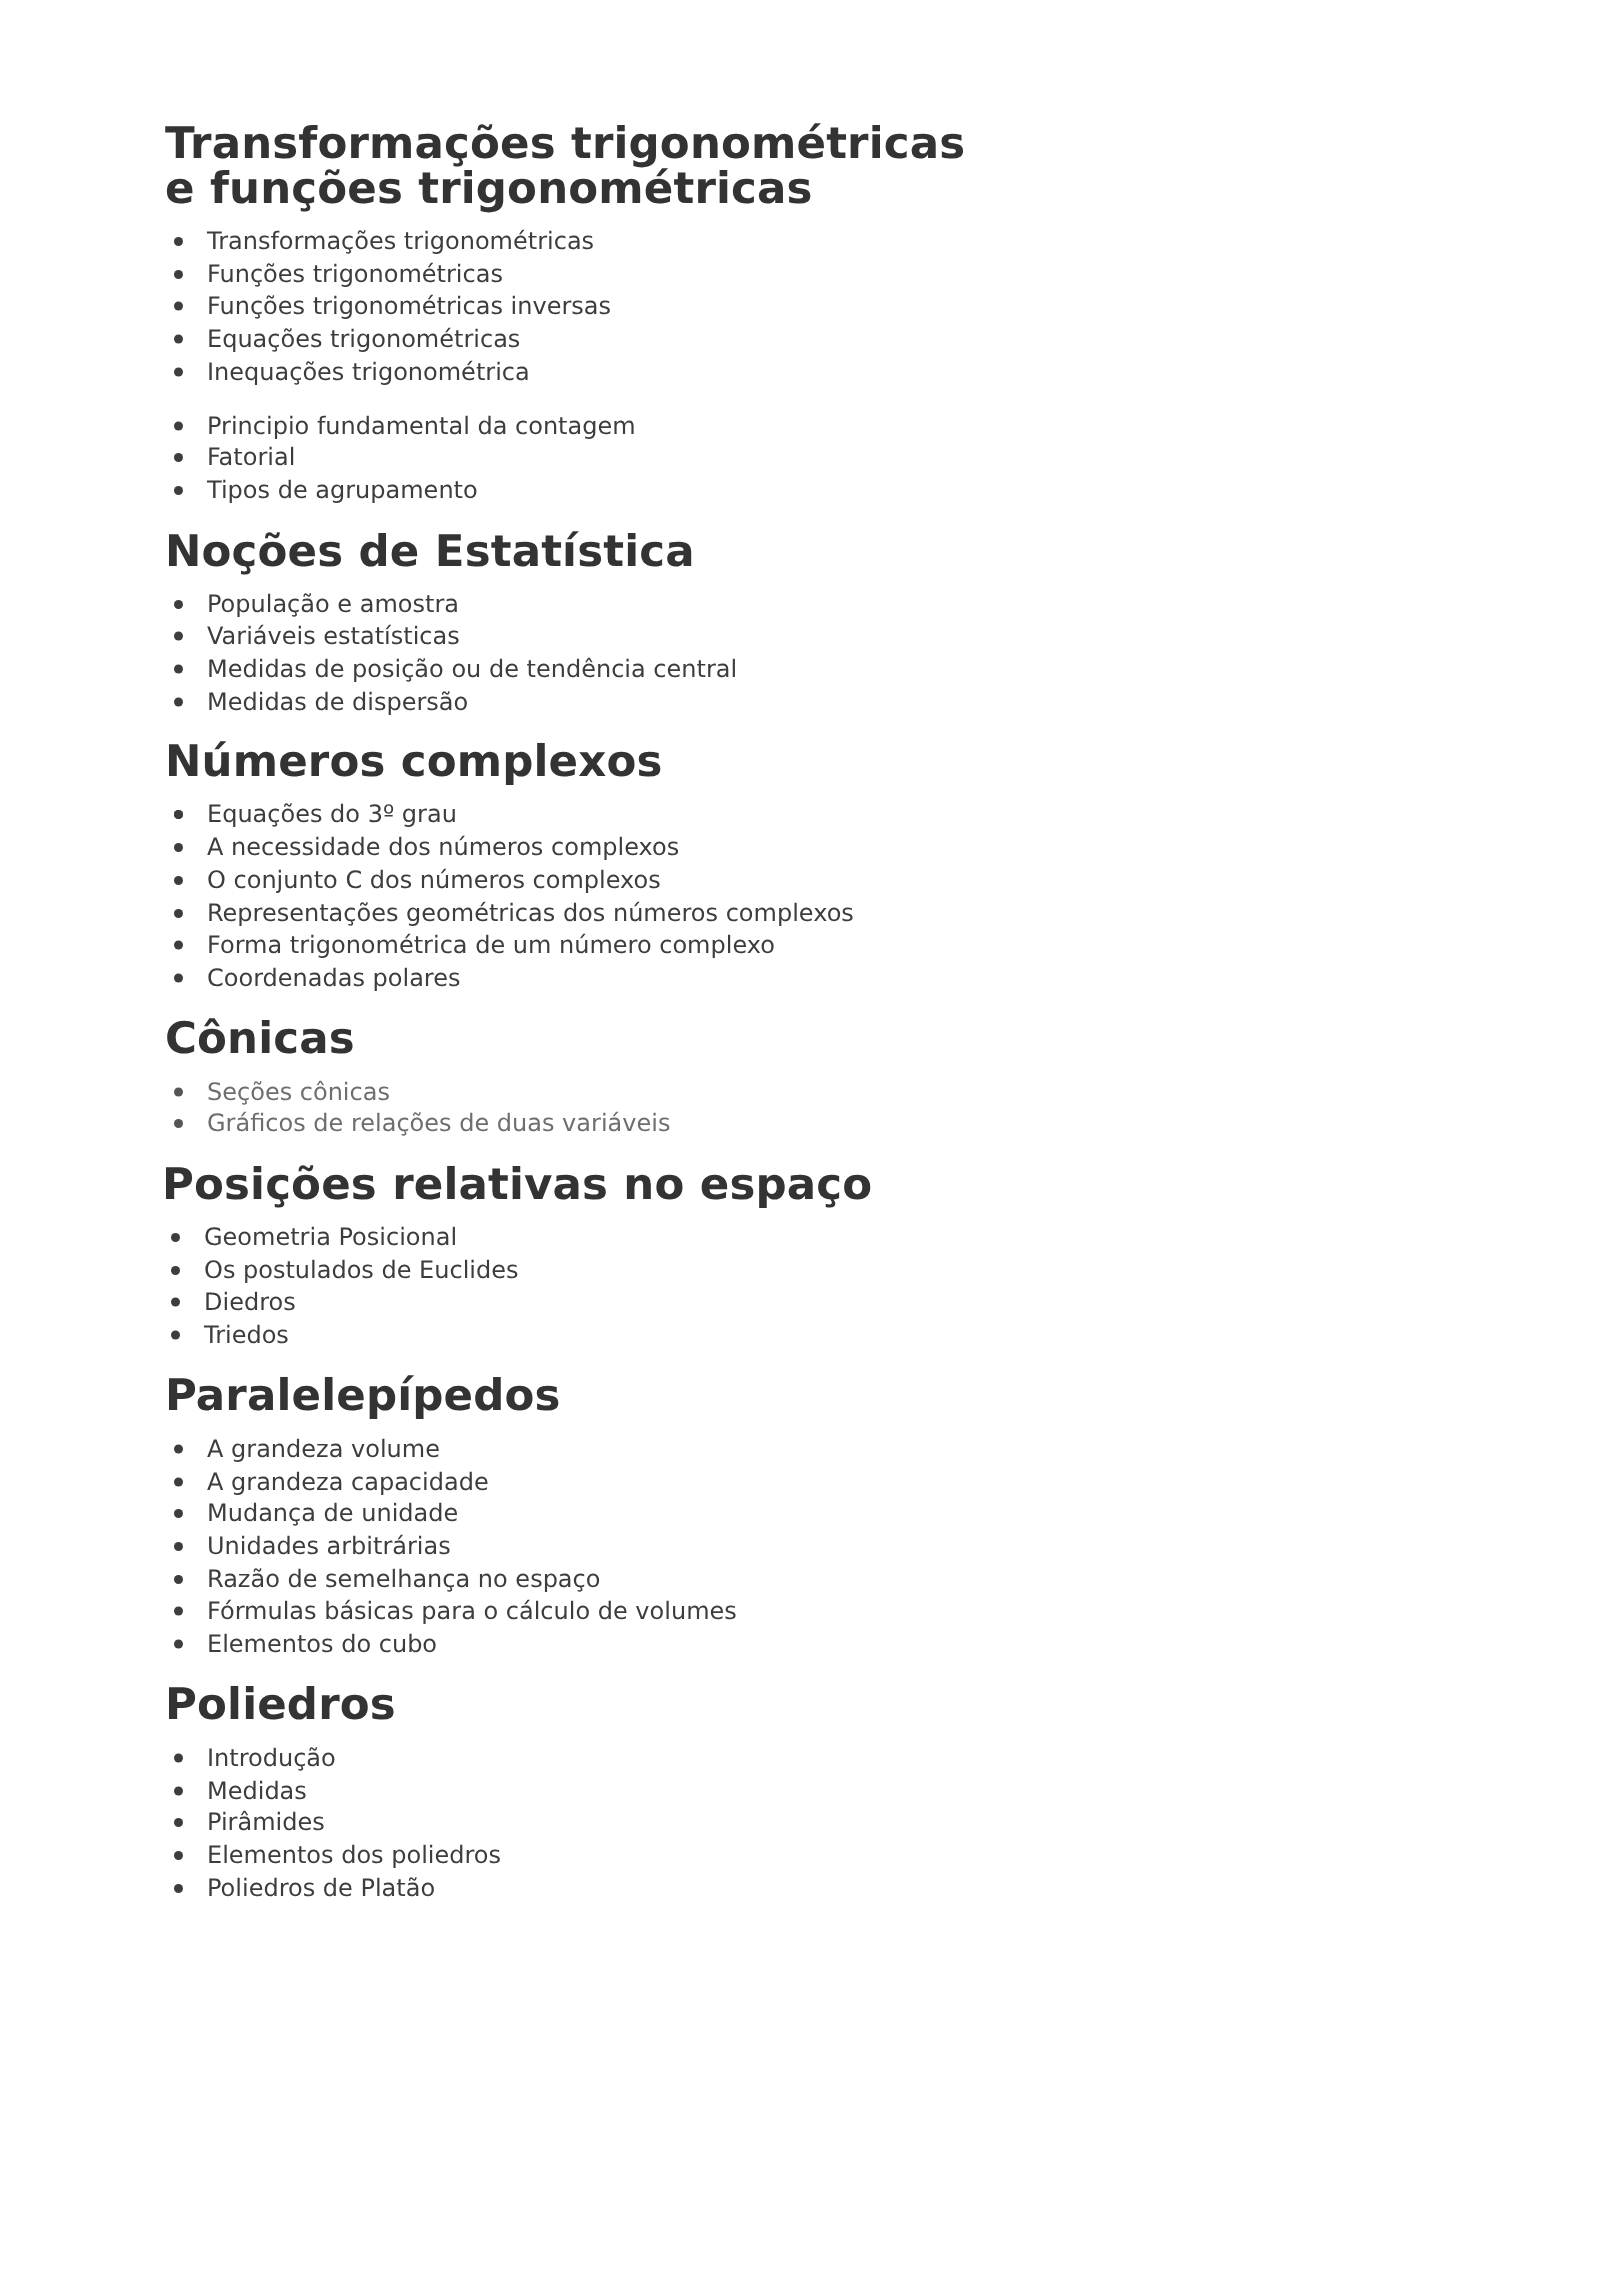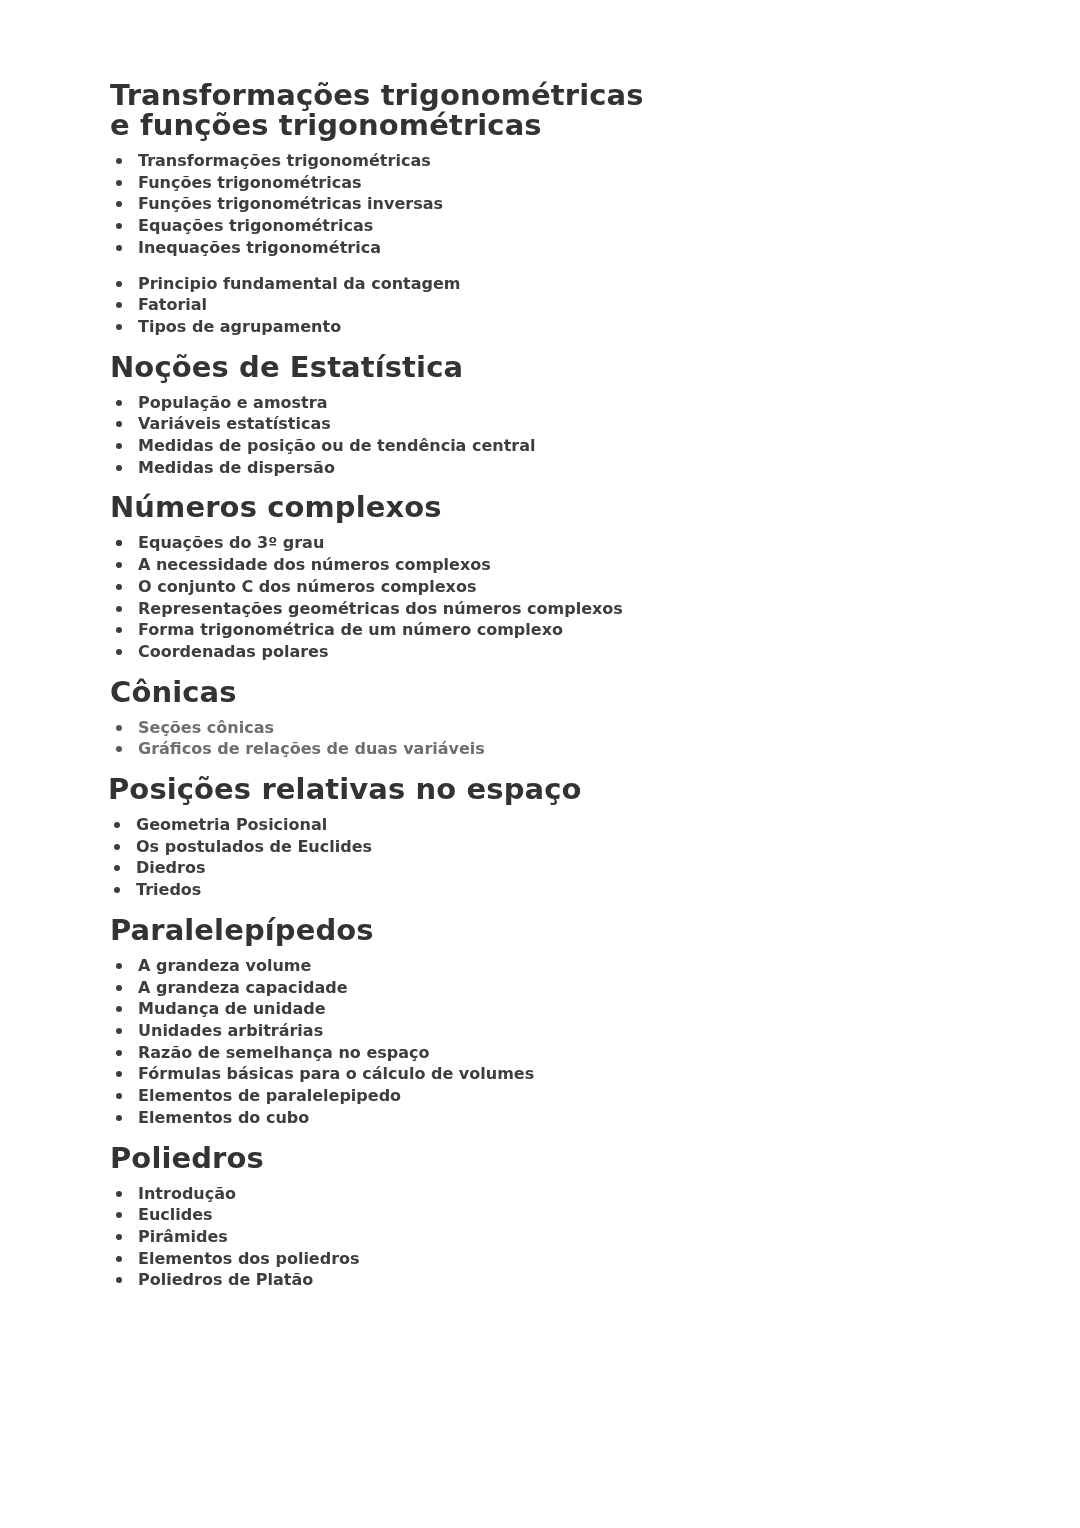--- a/index.html
+++ b/index.html
@@ -30,21 +30,20 @@
       font-size: 29px;
       line-height: 30px;
       color: #333333;
       margin: 0 0 10px 0;
       letter-spacing: 0.1px;
     }
     .topic-list {
       list-style: none;
       margin: 0 0 14px 0;
       padding: 0;
-      font-weight: bold;
     }
     .topic-item {
       position: relative;
       font-size: 16px;
       line-height: 21.7px;
       padding-left: 28px;
       color: #3d3d3d;
       white-space: nowrap;
     }
     .topic-item .bullet {
@@ -131,29 +130,28 @@
 
   <div class="section">
     <h2 class="section-title">Paralelepípedos</h2>
     <ul class="topic-list">
       <li class="topic-item"><span class="bullet"></span><span>A grandeza volume</span></li>
       <li class="topic-item"><span class="bullet"></span><span>A grandeza capacidade</span></li>
       <li class="topic-item"><span class="bullet"></span><span>Mudança de unidade</span></li>
       <li class="topic-item"><span class="bullet"></span><span>Unidades arbitrárias</span></li>
       <li class="topic-item"><span class="bullet"></span><span>Razão de semelhança no espaço</span></li>
       <li class="topic-item"><span class="bullet"></span><span>Fórmulas básicas para o cálculo de volumes</span></li>
-      <li class="topic-item"><span class="bullet"></span><span>Elementos de paralelepipedo</span></li>
       <li class="topic-item"><span class="bullet"></span><span>Elementos do cubo</span></li>
     </ul>
   </div>
 
   <div class="section">
     <h2 class="section-title">Poliedros</h2>
     <ul class="topic-list">
       <li class="topic-item"><span class="bullet"></span><span>Introdução</span></li>
-      <li class="topic-item"><span class="bullet"></span><span>Euclides</span></li>
+      <li class="topic-item"><span class="bullet"></span><span>Medidas</span></li>
       <li class="topic-item"><span class="bullet"></span><span>Pirâmides</span></li>
       <li class="topic-item"><span class="bullet"></span><span>Elementos dos poliedros</span></li>
       <li class="topic-item"><span class="bullet"></span><span>Poliedros de Platão</span></li>
     </ul>
   </div>
 
 </div>
 
 </body></html>

